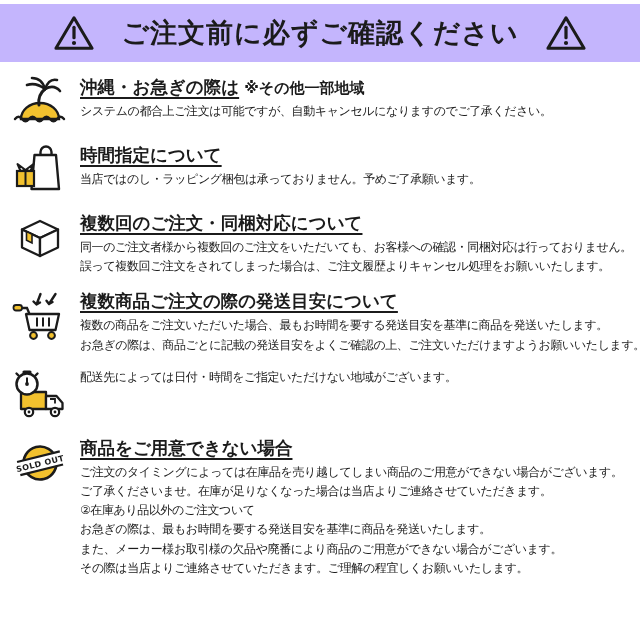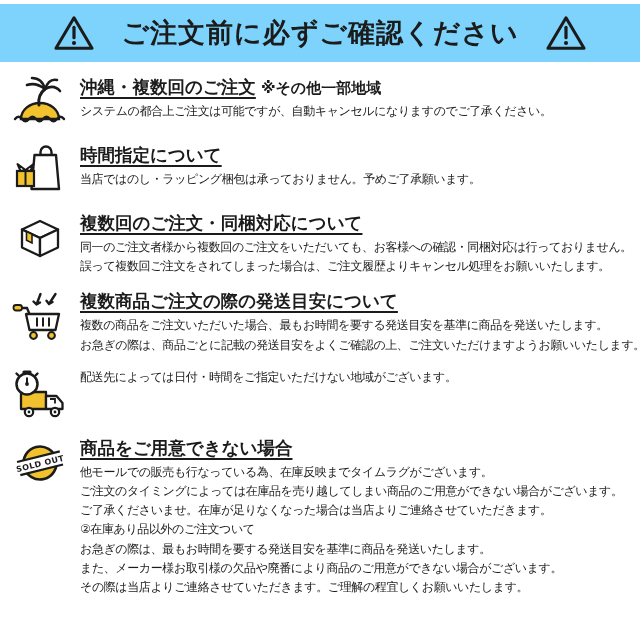--- a/index.html
+++ b/index.html
@@ -38,21 +38,21 @@
     font-size:15px;font-weight:bold;
   }
   .line{
     font-size:12px;line-height:1.6;letter-spacing:-0.4px;
     white-space:nowrap;
   }
 </style>
 </head>
 <body>
 
-<div class="banner" style="background: #7dd3fc;">
+<div class="banner" style="background: #c4b5fd;">
   <span class="warn-icon">
       <svg viewBox="0 0 44 40" width="42" height="38">
        <path d="M22 4 L41 36 H3 Z" fill="none" stroke="#1b1b1b" stroke-width="3.2" stroke-linejoin="round"></path>
        <line x1="22" y1="14" x2="22" y2="25" stroke="#1b1b1b" stroke-width="3.4" stroke-linecap="round"></line>
        <circle cx="22" cy="30.5" r="2.2" fill="#1b1b1b"></circle>
      </svg>
     </span>
   <span class="banner-title">ご注文前に必ずご確認ください</span>
   <span class="warn-icon">
       <svg viewBox="0 0 44 40" width="42" height="38">
@@ -71,21 +71,21 @@
        <path d="M3 45 q3.5 -4.5 7 0 t7 0 t7 0 t7 0 t7 0 t7 0 t7 0" fill="none" stroke="#1b1b1b" stroke-width="2.4" stroke-linecap="round"></path>
        <path d="M27 31 C26 24 28 19 33 15" fill="none" stroke="#1b1b1b" stroke-width="3" stroke-linecap="round"></path>
        <path d="M33 15 Q24 8 15 11" fill="none" stroke="#1b1b1b" stroke-width="2.6" stroke-linecap="round"></path>
        <path d="M33 15 Q30 4 20 4" fill="none" stroke="#1b1b1b" stroke-width="2.6" stroke-linecap="round"></path>
        <path d="M33 15 Q37 4 45 6" fill="none" stroke="#1b1b1b" stroke-width="2.6" stroke-linecap="round"></path>
        <path d="M33 15 Q42 10 48 17" fill="none" stroke="#1b1b1b" stroke-width="2.6" stroke-linecap="round"></path>
      </svg>
       </div>
     <div class="content">
       <div class="title-row">
-        <span class="sec-title">沖縄・複数回のご注文</span>
+        <span class="sec-title">沖縄・お急ぎの際は</span>
         <span class="sec-title-note">※その他一部地域</span>
       </div>
       <div class="lines">
           <div class="line">システムの都合上ご注文は可能ですが、自動キャンセルになりますのでご了承ください。</div>
         </div>
     </div>
   </div>
 
   <div class="section">
     <div class="icon-box">
@@ -192,21 +192,20 @@
          <text x="28" y="31.5" text-anchor="middle" font-size="8" font-weight="bold" font-family="DejaVu Sans, sans-serif" letter-spacing="0.4" fill="#1b1b1b">SOLD OUT</text>
        </g>
      </svg>
       </div>
     <div class="content">
       <div class="title-row">
         <span class="sec-title">商品をご用意できない場合</span>
         
       </div>
       <div class="lines">
-          <div class="line">他モールでの販売も行なっている為、在庫反映までタイムラグがございます。</div>
           <div class="line">ご注文のタイミングによっては在庫品を売り越してしまい商品のご用意ができない場合がございます。</div>
           <div class="line">ご了承くださいませ。在庫が足りなくなった場合は当店よりご連絡させていただきます。</div>
           <div class="line">②在庫あり品以外のご注文ついて</div>
           <div class="line">お急ぎの際は、最もお時間を要する発送目安を基準に商品を発送いたします。</div>
           <div class="line">また、メーカー様お取引様の欠品や廃番により商品のご用意ができない場合がございます。</div>
           <div class="line">その際は当店よりご連絡させていただきます。ご理解の程宜しくお願いいたします。</div>
         </div>
     </div>
   </div>
 </div>

